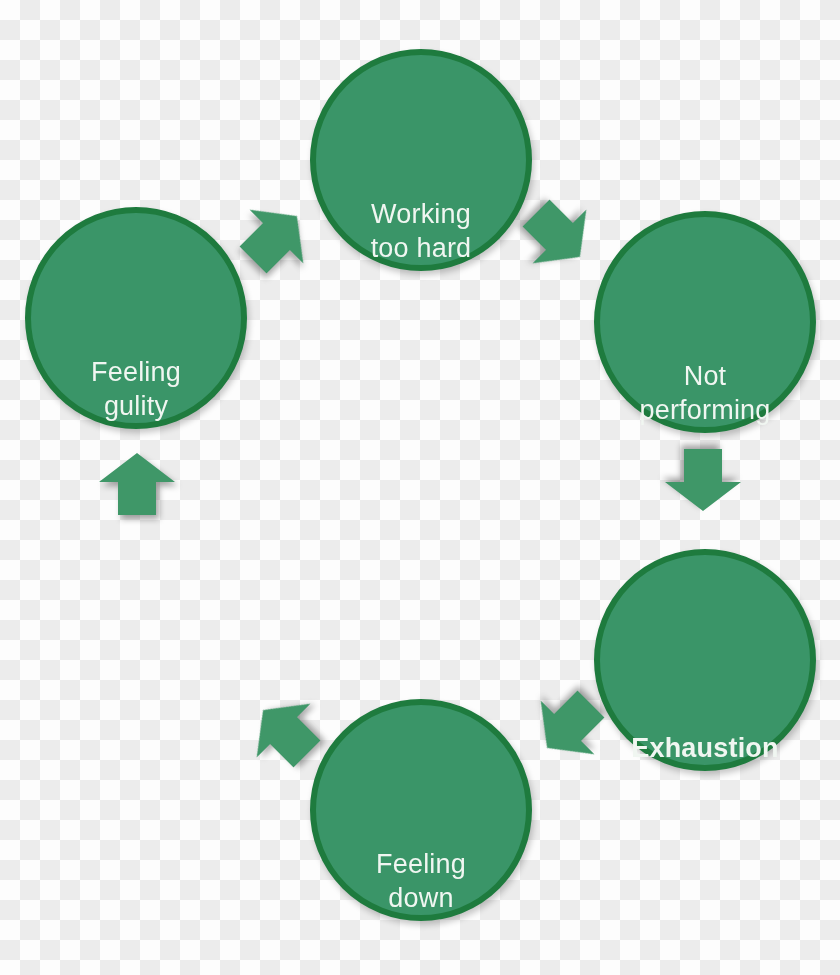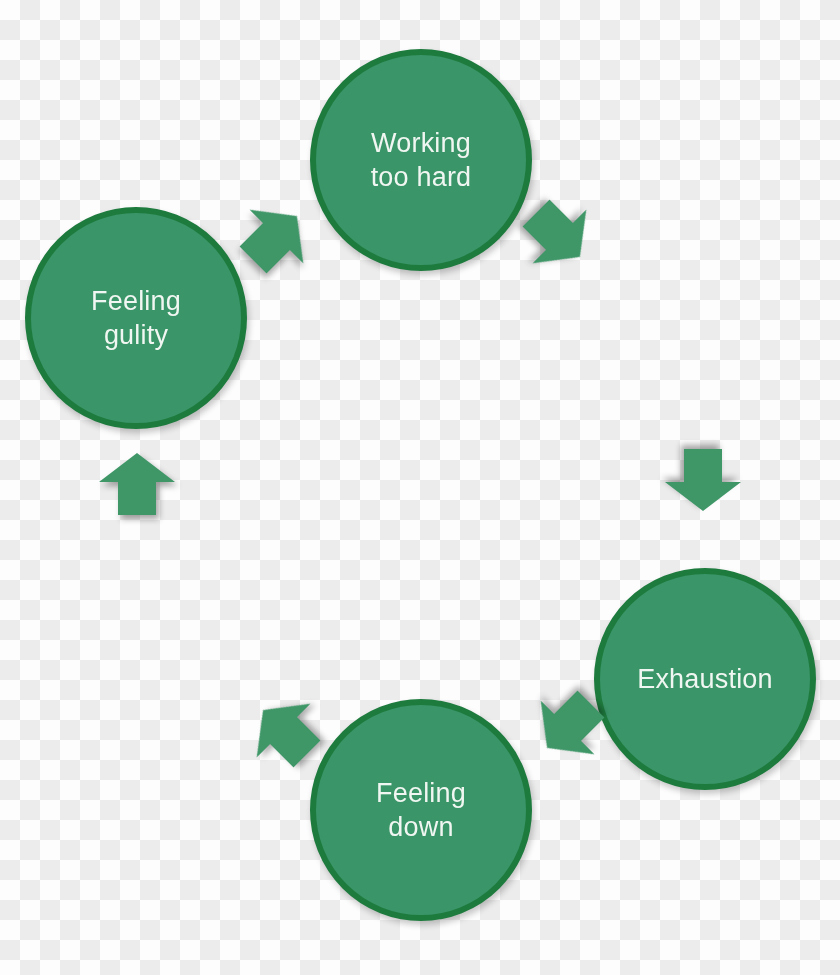--- a/index.html
+++ b/index.html
@@ -25,34 +25,34 @@
   .node {
     position: absolute;
     width: 222px;
     height: 222px;
     box-sizing: border-box;
     border: 6px solid #1e7b3e;
     border-radius: 50%;
     background: #3a9568;
     box-shadow: 2px 4px 6px rgba(0,0,0,0.22);
     display: flex;
-    align-items: center;
+    align-items: flex-end;
     justify-content: center;
   }
   .node .label {
     color: #f0f6f1;
     font-size: 27px;
     line-height: 34px;
     text-align: center;
     white-space: pre-line;
     letter-spacing: 0.2px;
   }
   .node-working        { left: 310px; top: 49px;  }
   .node-not-performing { left: 594px; top: 211px; }
-  .node-exhaustion     { left: 594px; top: 568px; }
+  .node-exhaustion     { left: 594px; top: 549px; font-weight: bold; }
   .node-feeling-down   { left: 310px; top: 699px; }
   .node-giving-up      { left: 25px;  top: 538px; }
   .node-feeling-gulity { left: 25px;  top: 207px; }
 
   
   .arrow {
     position: absolute;
     width: 76px;
     height: 62px;
     filter: drop-shadow(3px 4px 3px rgba(0,0,0,0.35));
@@ -68,20 +68,24 @@
 </head>
 <body>
 
 <div class="canvas">
 
   <div class="node node-working">
     <div class="label">Working
 too hard</div>
   </div>
 
+  <div class="node node-not-performing">
+    <div class="label">Not
+performing</div>
+  </div>
 
   <div class="node node-exhaustion">
     <div class="label">Exhaustion</div>
   </div>
 
   <div class="node node-feeling-down">
     <div class="label">Feeling
 down</div>
   </div>
 

